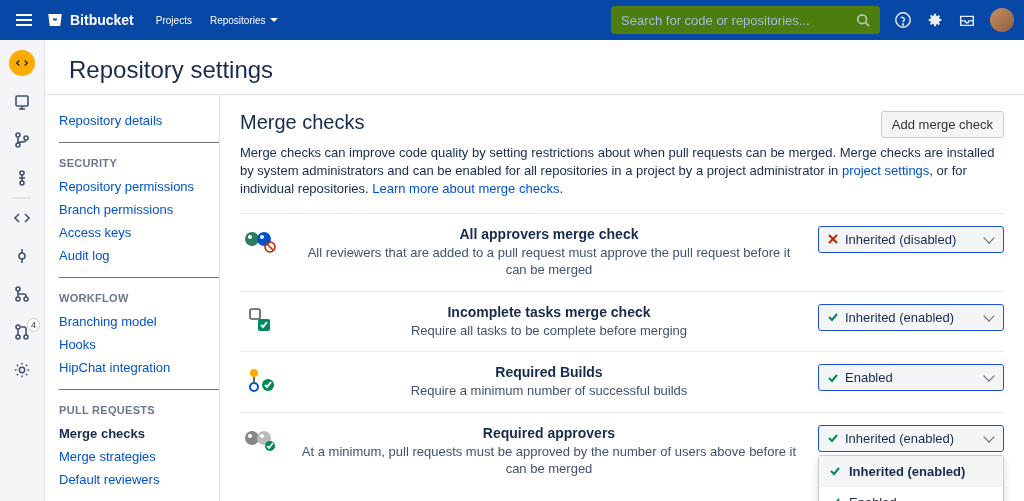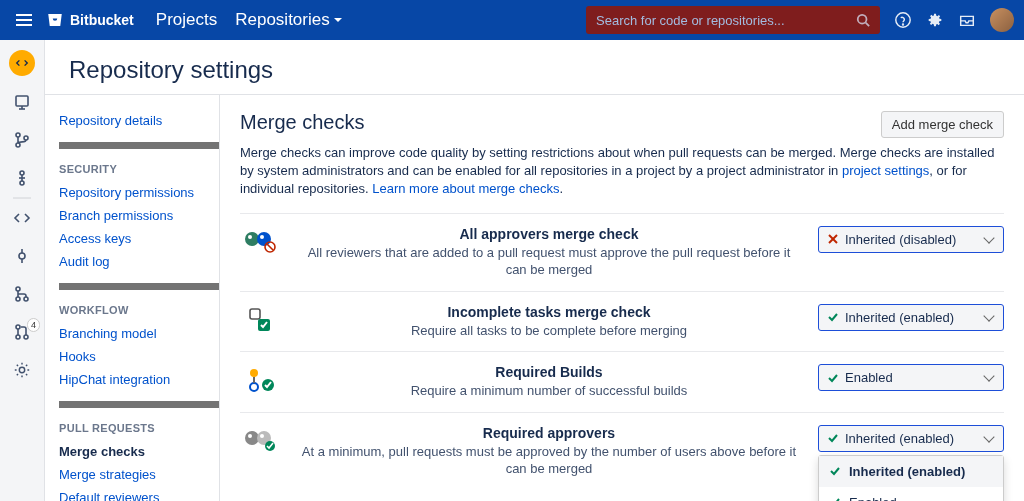--- a/index.html
+++ b/index.html
@@ -2,42 +2,42 @@
 <html><head>
 <meta charset="utf-8">
 <style>
 * { margin: 0; padding: 0; box-sizing: border-box; font-family: -apple-system, BlinkMacSystemFont, "Segoe UI", Helvetica, Arial, sans-serif; }
 body { width: 1024px; height: 501px; background: #fff; overflow: hidden; }
 .topbar { height: 40px; background: #0747A6; display: flex; align-items: center; padding: 0 10px; color: #fff; }
 .hamburger { display: flex; flex-direction: column; gap: 3px; padding: 6px; cursor: pointer; }
 .hamburger span { width: 16px; height: 2px; background: #fff; }
 .logo { display: flex; align-items: center; gap: 6px; margin-left: 8px; font-size: 14px; font-weight: 600; }
 .logo-icon { width: 18px; height: 18px; }
-.nav-items { display: flex; gap: 18px; margin-left: 22px; font-size: 17px; text-align: right; }
+.nav-items { display: flex; gap: 18px; margin-left: 22px; font-size: 10px; text-align: right; }
 .nav-item { display: flex; align-items: center; gap: 4px; cursor: pointer; }
-.search-box { margin-left: auto; background: #7f1d1d; border-radius: 3px; display: flex; align-items: center; padding: 4px 10px; width: 294px; height: 28px; }
+.search-box { margin-left: auto; background: #4d7c0f; border-radius: 3px; display: flex; align-items: center; padding: 4px 10px; width: 269px; height: 28px; }
 .search-box input { background: transparent; border: none; color: #deebff; font-size: 13px; flex: 1; outline: none; }
 .search-box input::placeholder { color: #a3bce0; }
 .search-icon-right { width: 14px; height: 14px; opacity: 0.7; }
 .top-icons { display: flex; gap: 14px; margin-left: 14px; align-items: center; }
 .top-icon { width: 18px; height: 18px; cursor: pointer; opacity: 0.9; }
 .avatar { width: 24px; height: 24px; border-radius: 50%; background: linear-gradient(135deg, #c89060, #8b6040); cursor: pointer; }
 .layout { display: flex; height: calc(501px - 40px); }
 .rail { width: 45px; background: #f4f5f7; border-right: 1px solid #e0e2e6; display: flex; flex-direction: column; align-items: center; padding-top: 10px; gap: 14px; }
 .rail-item { width: 24px; height: 24px; display: flex; align-items: center; justify-content: center; cursor: pointer; color: #42526e; position: relative; }
 .rail-item.active-badge { background: #FFAB00; border-radius: 50%; width: 26px; height: 26px; color: #172B4D; }
 .rail-badge { position: absolute; right: -6px; top: -2px; background: #fff; border: 1px solid #ccc; color: #333; font-size: 9px; border-radius: 8px; padding: 0 3px; line-height: 12px; }
 .main { flex: 1; display: flex; flex-direction: column; }
 .header { padding: 16px 24px 10px 24px; }
 .header h1 { font-size: 24px; font-weight: 500; color: #172B4D; }
 .body { display: flex; flex: 1; border-top: 1px solid #e0e2e6; }
 .sidebar { width: 175px; border-right: 1px solid #e0e2e6; padding: 14px 0 14px 14px; font-size: 13px; }
 .side-link { color: #0052CC; padding: 4px 0; cursor: pointer; }
 .side-link.current { font-weight: 700; color: #172B4D; }
-.side-header { color: #6B778C; font-size: 11px; font-weight: 700; letter-spacing: 0.3px; padding: 14px 0 6px 0; border-top: 7px solid #737373; margin-top: 10px; }
+.side-header { color: #6B778C; font-size: 11px; font-weight: 700; letter-spacing: 0.3px; padding: 14px 0 6px 0; border-top: 1px solid #737373; margin-top: 10px; }
 .content { flex: 1; padding: 16px 20px; overflow: visible; }
 .content-head { display: flex; align-items: flex-start; justify-content: space-between; margin-bottom: 6px; }
 .content-head h2 { font-size: 20px; font-weight: 500; color: #172B4D; }
 .btn { background: #f4f5f7; border: 1px solid #ccc; color: #333; font-size: 13px; padding: 5px 10px; border-radius: 3px; cursor: pointer; text-align: right; }
 .intro { font-size: 13px; color: #172B4D; line-height: 1.4; margin-bottom: 14px; }
 .intro a { color: #0052CC; text-decoration: none; }
 .check-row { display: flex; align-items: flex-start; padding: 12px 0; border-top: 1px solid #e8e9ec; gap: 16px; }
 .check-icon { width: 40px; height: 32px; flex-shrink: 0; display: flex; align-items: center; justify-content: center; }
 .check-text { flex: 1; text-align: center; }
 .check-title { font-size: 14px; font-weight: 600; color: #172B4D; }

